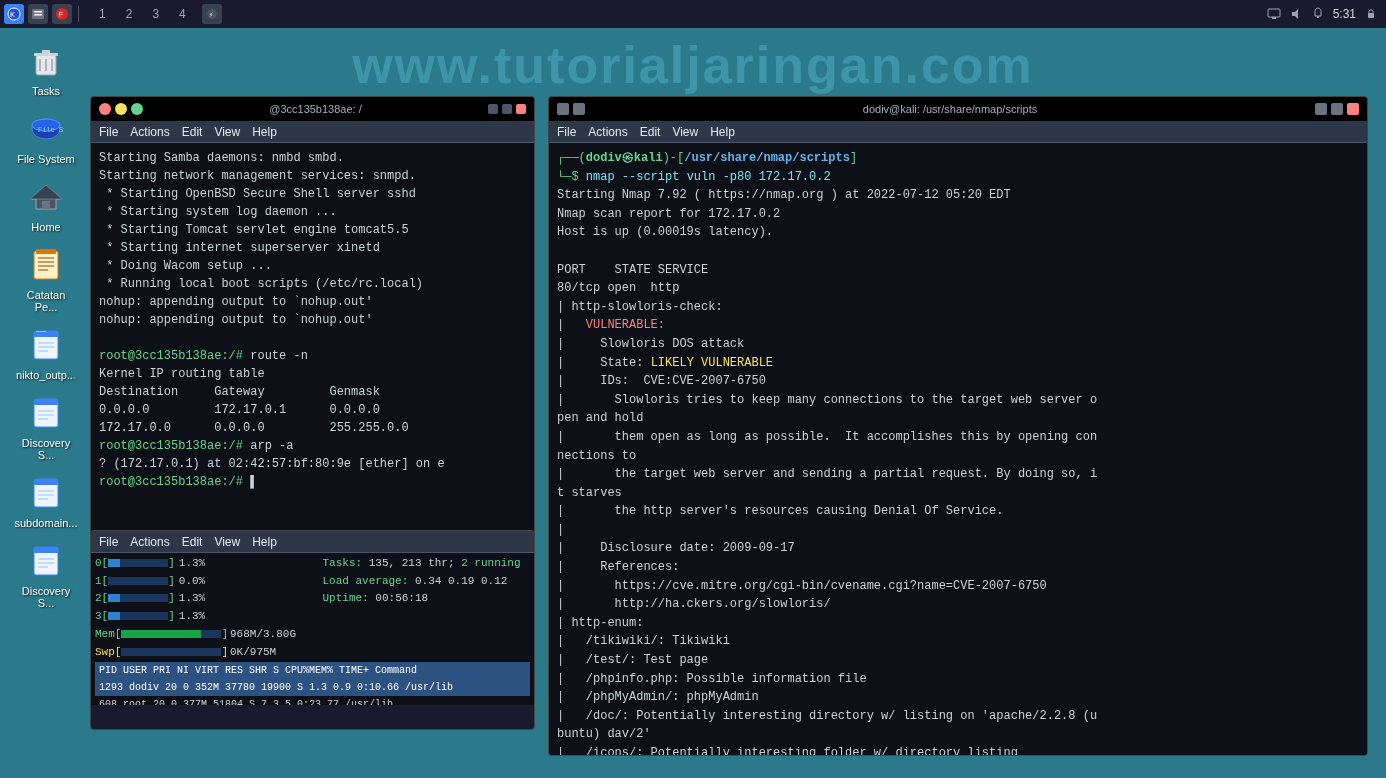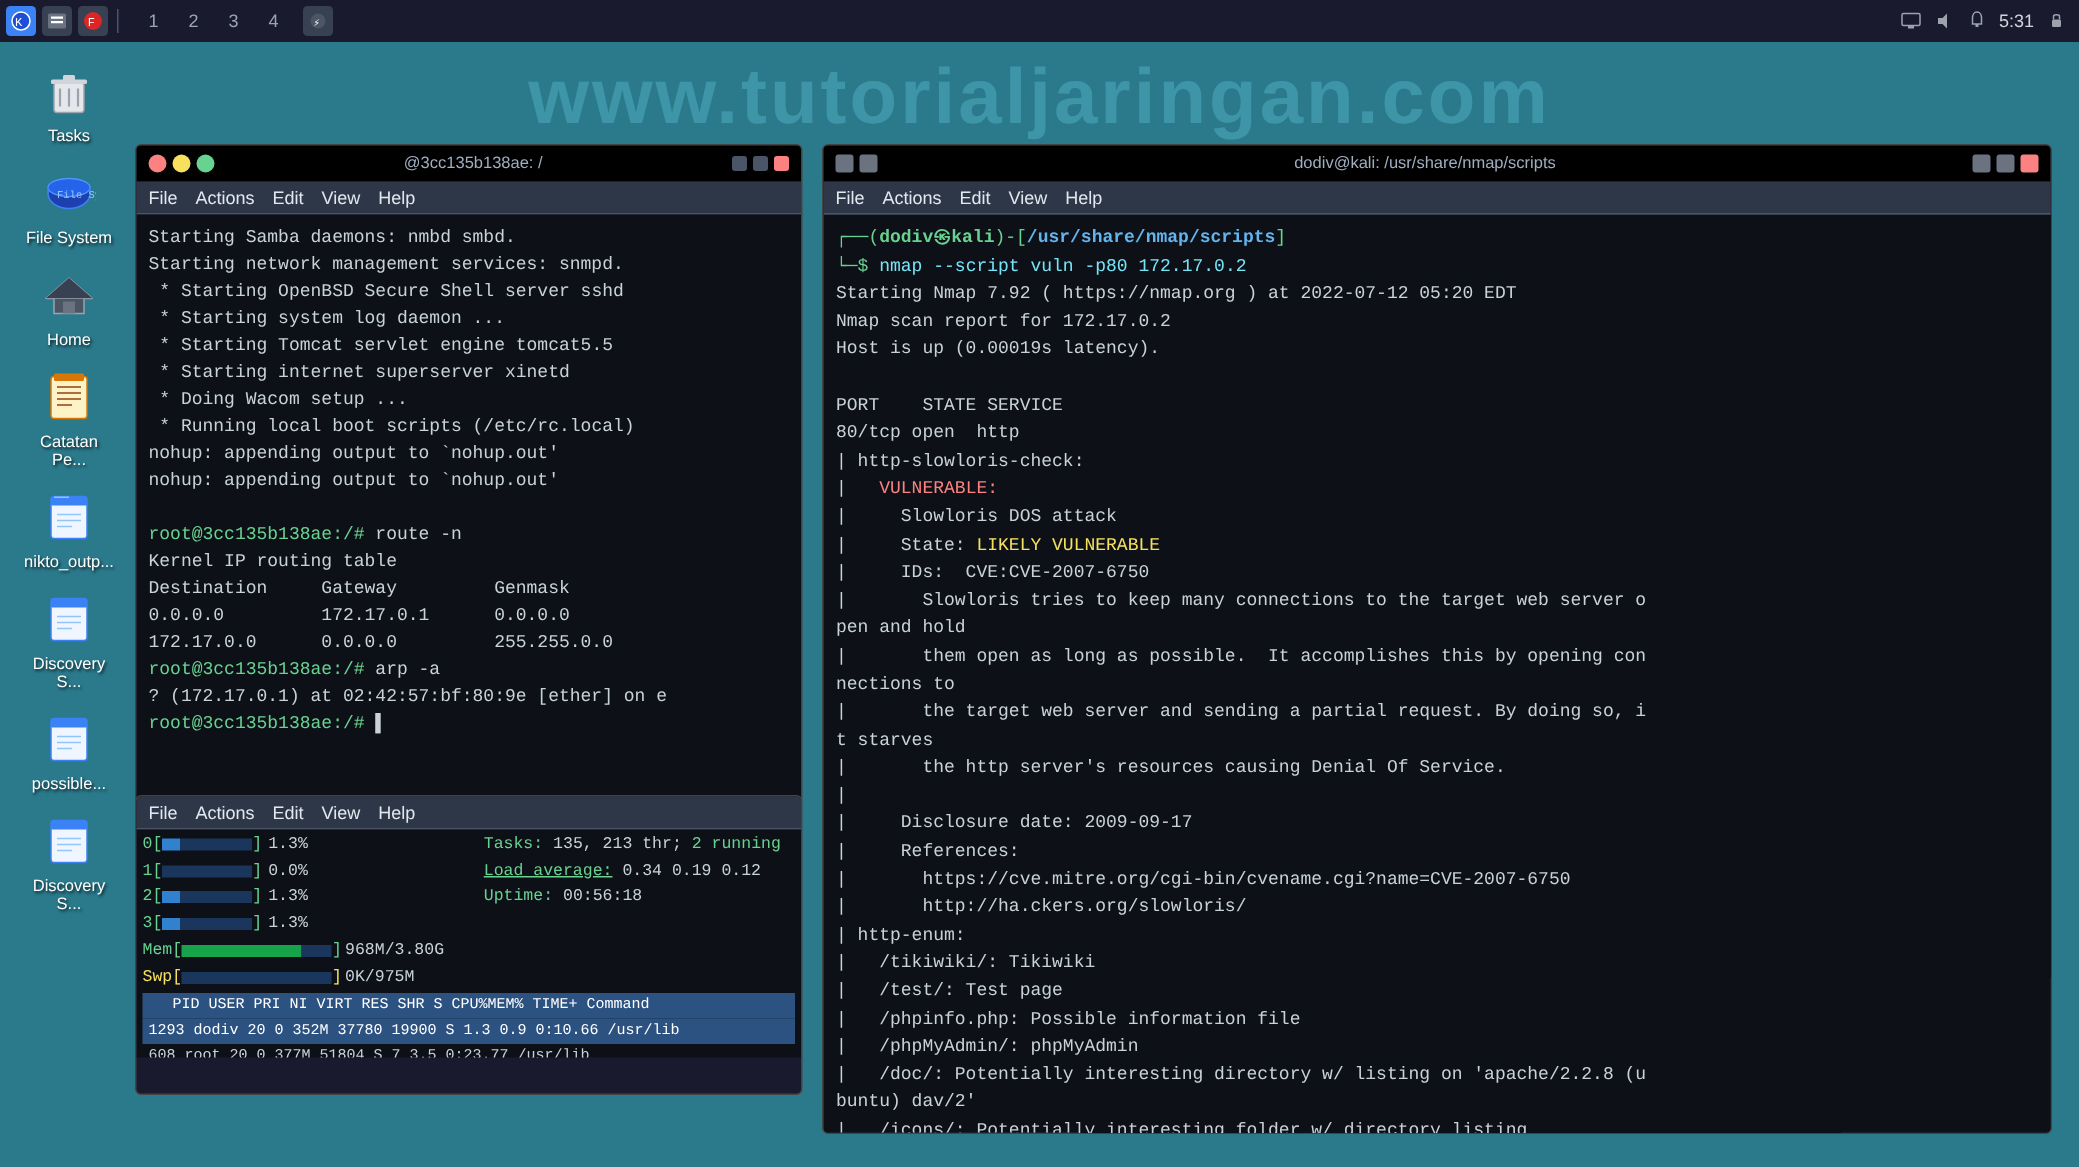--- a/index.html
+++ b/index.html
@@ -367,21 +367,21 @@
   <div class="desktop-icon">
     <div class="icon-img">
       <svg width="36" height="36" viewBox="0 0 36 36">
         <rect x="6" y="4" width="24" height="28" rx="2" fill="#eff6ff" stroke="#3b82f6" stroke-width="1"></rect>
         <rect x="6" y="4" width="24" height="6" rx="1" fill="#3b82f6"></rect>
         <line x1="10" y1="16" x2="26" y2="16" stroke="#93c5fd" stroke-width="1"></line>
         <line x1="10" y1="20" x2="26" y2="20" stroke="#93c5fd" stroke-width="1"></line>
         <line x1="10" y1="24" x2="20" y2="24" stroke="#93c5fd" stroke-width="1"></line>
       </svg>
     </div>
-    <span class="icon-label">possible...</span>
+    <span class="icon-label">subdomain...</span>
   </div>
 
   <div class="desktop-icon">
     <div class="icon-img">
       <svg width="36" height="36" viewBox="0 0 36 36">
         <rect x="6" y="4" width="24" height="28" rx="2" fill="#eff6ff" stroke="#3b82f6" stroke-width="1"></rect>
         <rect x="6" y="4" width="24" height="6" rx="1" fill="#3b82f6"></rect>
         <line x1="10" y1="16" x2="26" y2="16" stroke="#93c5fd" stroke-width="1"></line>
         <line x1="10" y1="20" x2="26" y2="20" stroke="#93c5fd" stroke-width="1"></line>
         <line x1="10" y1="24" x2="20" y2="24" stroke="#93c5fd" stroke-width="1"></line>
@@ -484,26 +484,26 @@
           </div>
         <div class="htop-bar" style="font-size:11px;margin-top:1px;">
             <span style="color:#f6e05e;">Swp[</span>
             <span style="display:inline-block;width:100px;height:8px;background:#1a365d;"></span>
             <span style="color:#f6e05e;">]</span>
             <span style="color:#c9d1d9;margin-left:2px;">0K/975M</span>
           </div>
       </div>
       <div style="flex:1; font-size:11px; color:#c9d1d9; line-height:1.6;">
         <div><span style="color:#68d391;">Tasks:</span> <span style="color:#c9d1d9;">135, </span><span style="color:#c9d1d9;">213</span> thr; <span style="color:#68d391;">2 running</span></div>
-        <div><span style="color:#68d391;text-decoration:underline;">Load average:</span> 0.34 0.19 0.12</div>
+        <div><span style="color:#68d391;">Load average:</span> 0.34 0.19 0.12</div>
         <div><span style="color:#68d391;">Uptime:</span> <span style="color:#c9d1d9;">00:56:18</span></div>
       </div>
     </div>
 
-    <div style="background:#2c5282; color:white; font-size:10px; padding:1px 20px; font-family:'Courier New',monospace;">
+    <div style="background:#2c5282; color:white; font-size:10px; padding:1px 4px; font-family:'Courier New',monospace;">
       PID USER      PRI  NI VIRT    RES    SHR S CPU%MEM%    TIME+  Command
     </div>
 
     <div style="background:#2c5282; color:white; font-size:10px; padding:1px 4px; font-family:'Courier New',monospace;">
       1293 dodiv      20   0  352M  37780  19900 S  1.3  0.9  0:10.66 /usr/lib
     </div>
     <div style="color:#c9d1d9; font-size:10px; padding:1px 4px; font-family:'Courier New',monospace;">
        608 root       20   0  377M  51804        S  7    3.5  0:23.77 /usr/lib
     </div>
 

